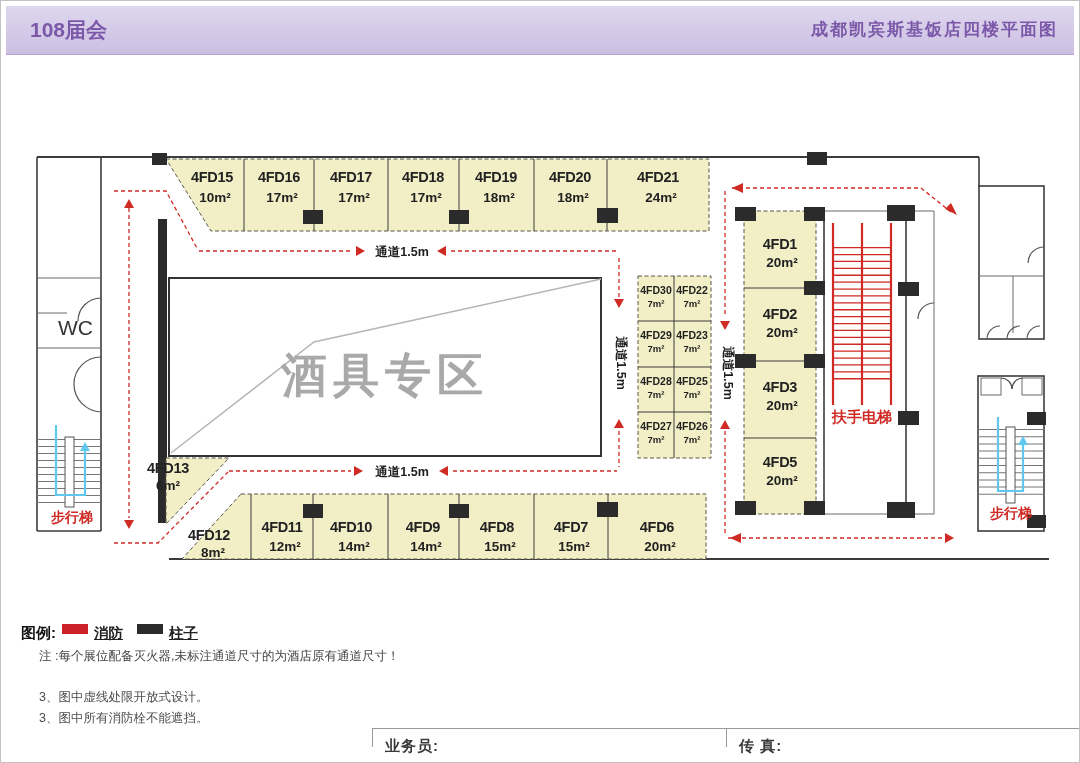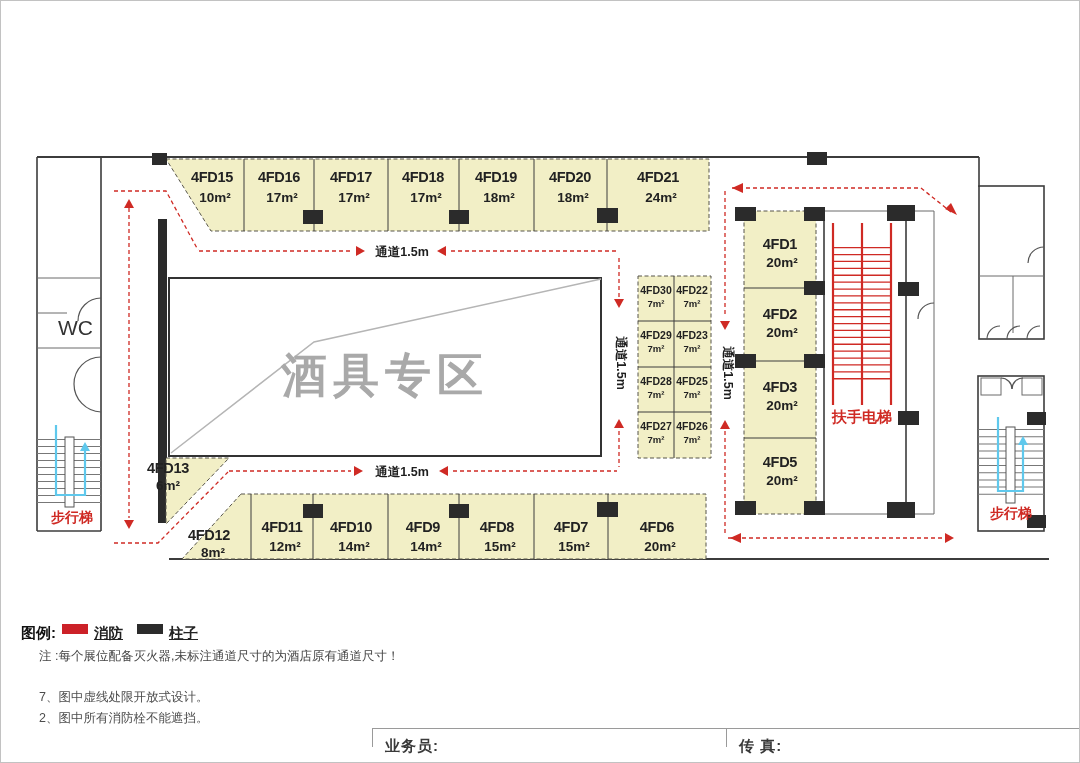--- a/index.html
+++ b/index.html
@@ -41,20 +41,24 @@
           border-top:1px solid #9a9a9a;border-left:1px solid #9a9a9a;box-sizing:border-box;}
   #ftable .cell{flex:1;border-right:1px solid #9a9a9a;box-sizing:border-box;
                 font-size:15px;color:#3a3a3a;font-weight:600;line-height:33px;padding-left:12px;letter-spacing:1px;}
   #ftable .cell:last-child{border-right:none;}
 </style>
 </head>
 <body>
 
 <div id="stage">
 
+  <div id="hdr">
+    <span class="tl">108届会</span>
+    <span class="tr">成都凯宾斯基饭店四楼平面图</span>
+  </div>
 
   <svg width="1080" height="763" viewBox="0 0 1080 763">
 
     <g>
       <line class="wall2" x1="36" y1="156" x2="978" y2="156"></line>
       <line class="wall" x1="978" y1="156" x2="978" y2="186"></line>
       <line class="wall" x1="36" y1="156" x2="36" y2="530"></line>
       <line class="wall" x1="100" y1="156" x2="100" y2="530"></line>
       <line class="wall" x1="36" y1="530" x2="100" y2="530"></line>
       <line class="thin" x1="36" y1="277" x2="100" y2="277"></line>
@@ -337,22 +341,22 @@
   <div id="legend">
     <span class="t">图例:</span>
     <span class="sw" style="background:#cc2128;"></span>
     <span class="lab">消防</span>
     <span class="sw" style="background:#2b2b2b;margin-left:8px;"></span>
     <span class="lab">柱子</span>
   </div>
 
   <div id="notes">
     <div class="n0">注 :每个展位配备灭火器,未标注通道尺寸的为酒店原有通道尺寸！</div>
-    <div>7、图中虚线处限开放式设计。</div>
-    <div>2、图中所有消防栓不能遮挡。</div>
+    <div>3、图中虚线处限开放式设计。</div>
+    <div>3、图中所有消防栓不能遮挡。</div>
   </div>
 
   <div id="ftable">
     <div class="cell">业务员:</div>
     <div class="cell">传 真:</div>
   </div>
 
 </div>
 
 </body></html>

